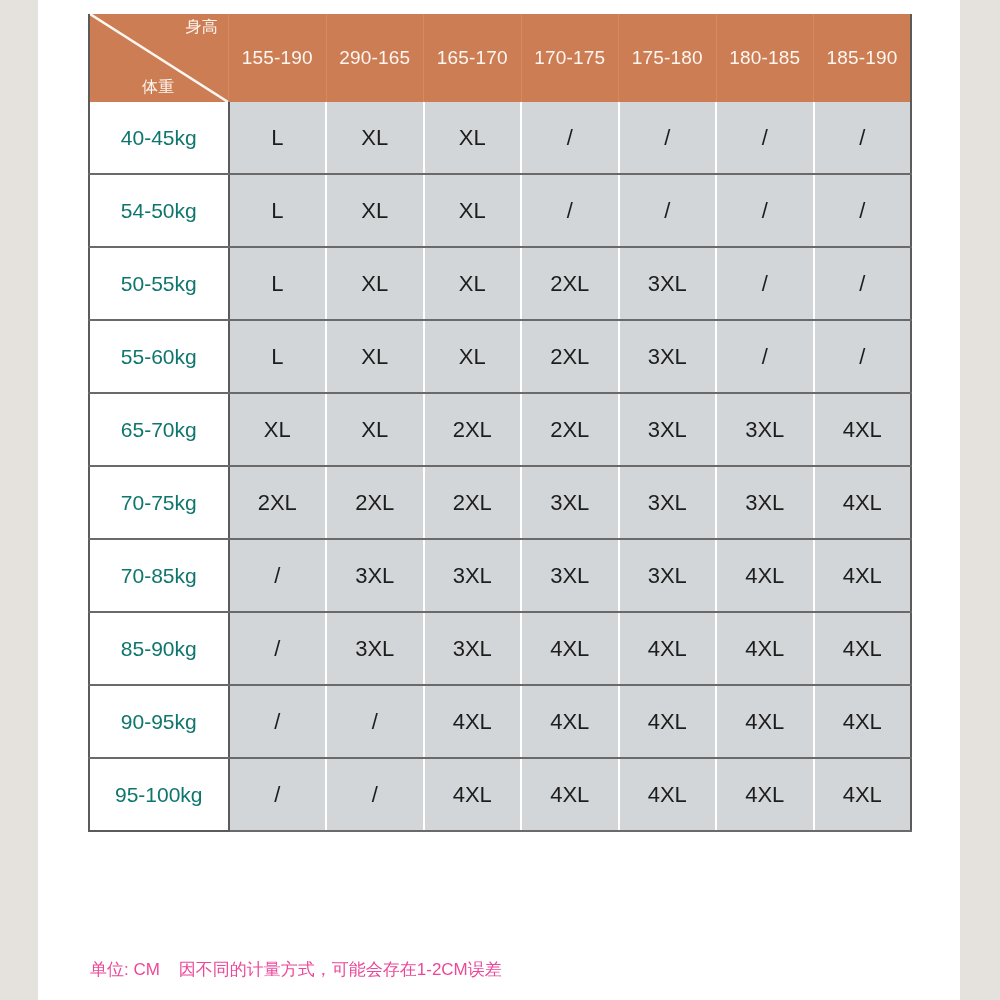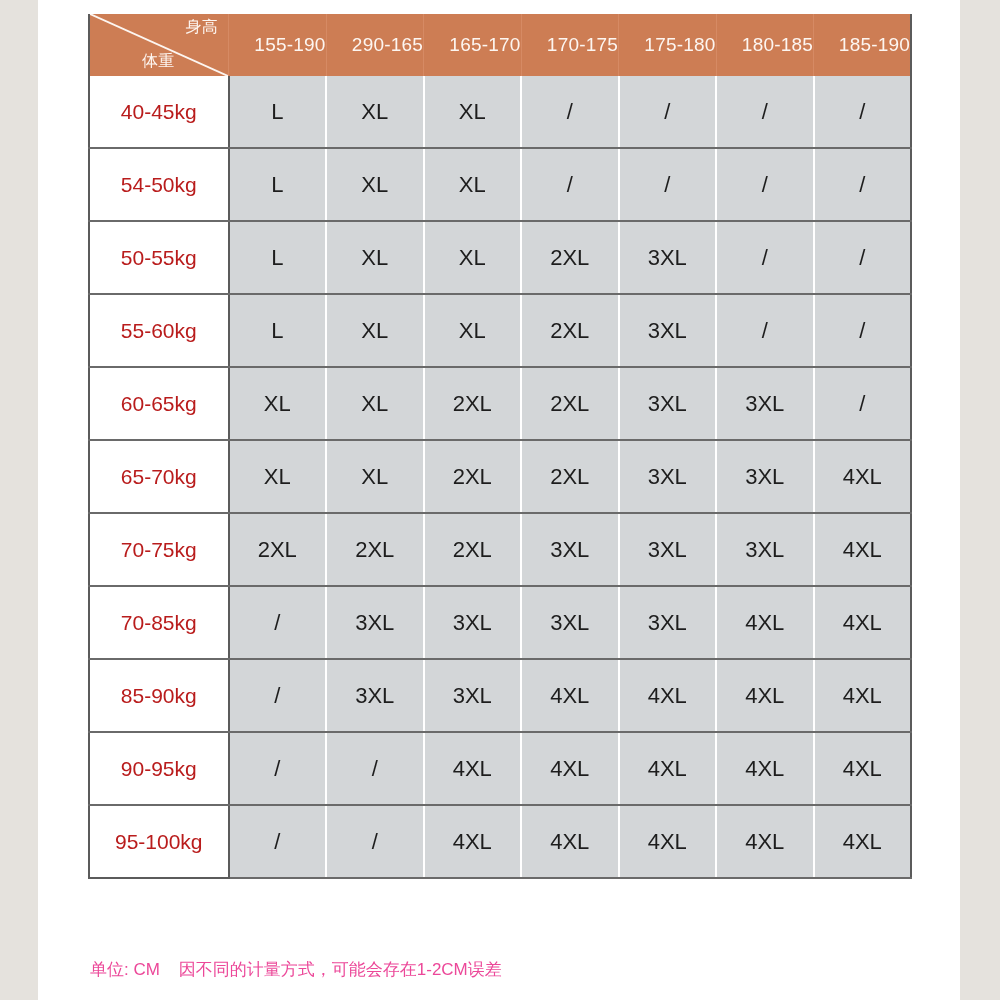--- a/index.html
+++ b/index.html
@@ -39,23 +39,23 @@
     border-right: 2px solid #5b5b5b;
     border-bottom: 2px solid #5b5b5b;
   }
 
   
   thead th {
     background: #cd7d54;
     color: #fdf6f1;
     font-size: 19px;
     font-weight: 400;
-    height: 62px;
-    padding: 0;
-    text-align: right;
+    height: 88px;
+    padding: 0;
+    text-align: center;
     vertical-align: middle;
     border-right: 1px solid #d68a64;
     letter-spacing: 0.2px;
   }
   thead th:last-child { border-right: none; }
 
   th.corner-cell {
     position: relative;
     width: 138px;
     padding: 0;
@@ -96,21 +96,21 @@
     border-bottom: 2px solid #ffffff;
   }
   tbody td:last-child { border-right: none; }
   tbody tr:last-child td { border-bottom: none; }
 
   tbody td.weight-cell {
     background: #ffffff;
     font-size: 21px;
     border-right: 2px solid #5b5b5b;
     border-bottom: 1px solid #6b6b6b;
-    color: #b91c1c;
+    color: #0f766e;
   }
   tbody tr:last-child td.weight-cell { border-bottom: none; }
 
   
   tbody tr.sep td { border-bottom: 2px solid #6a6a6a; }
 
   #footer-note {
     position: absolute;
     left: 90px;
     top: 958px;
@@ -180,30 +180,20 @@
           <td class="weight-cell">55-60kg</td>
           <td>L</td>
           <td>XL</td>
           <td>XL</td>
           <td>2XL</td>
           <td>3XL</td>
           <td>/</td>
           <td>/</td>
         </tr>
         <tr class="sep">
-          <td class="weight-cell">60-65kg</td>
-          <td>XL</td>
-          <td>XL</td>
-          <td>2XL</td>
-          <td>2XL</td>
-          <td>3XL</td>
-          <td>3XL</td>
-          <td>/</td>
-        </tr>
-        <tr class="sep">
           <td class="weight-cell">65-70kg</td>
           <td>XL</td>
           <td>XL</td>
           <td>2XL</td>
           <td>2XL</td>
           <td>3XL</td>
           <td>3XL</td>
           <td>4XL</td>
         </tr>
         <tr class="sep">

